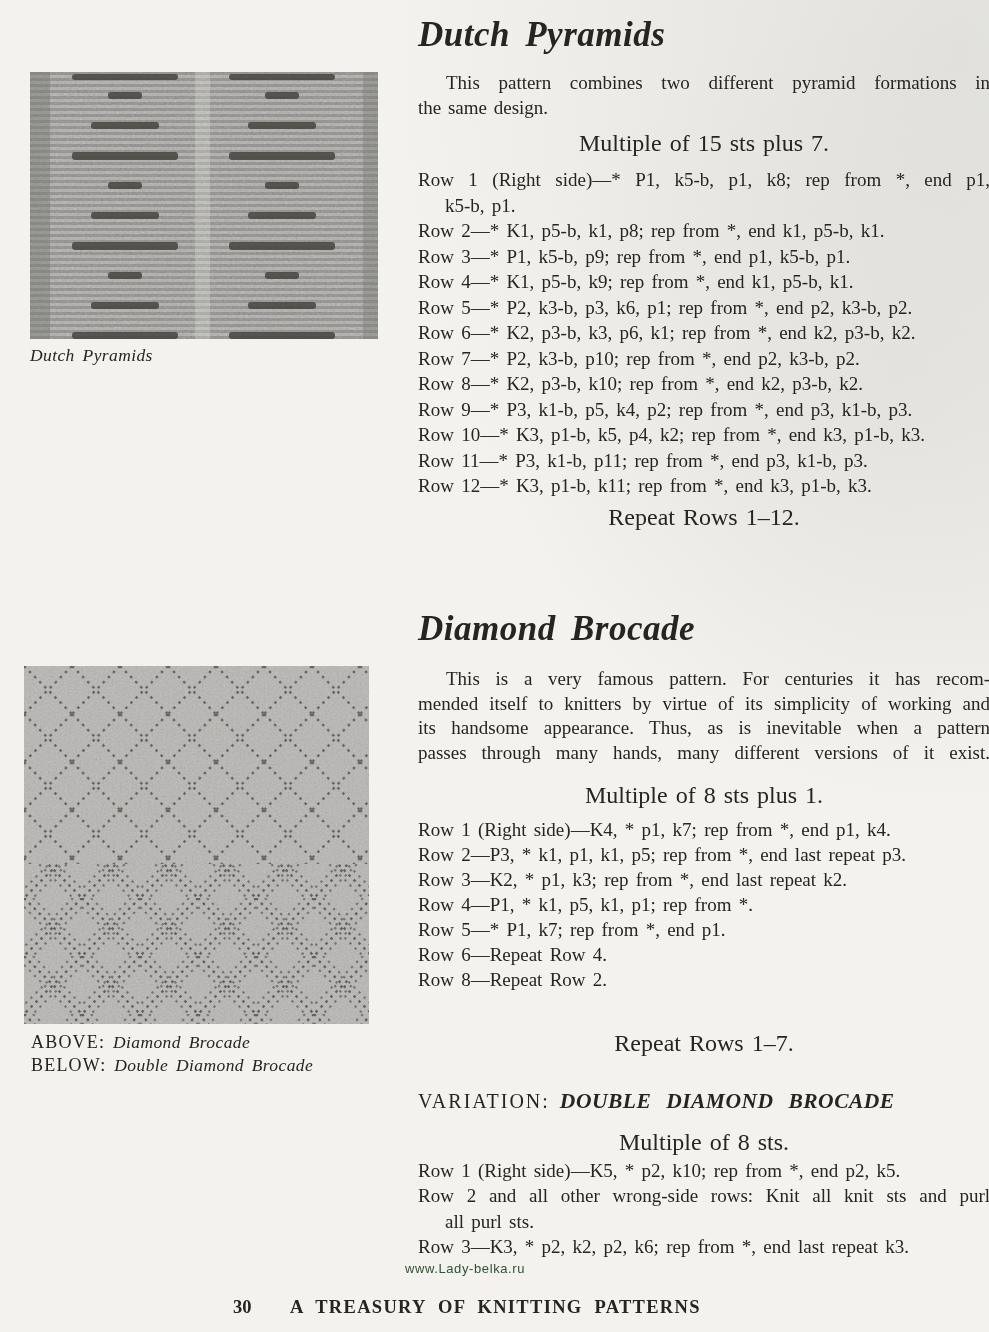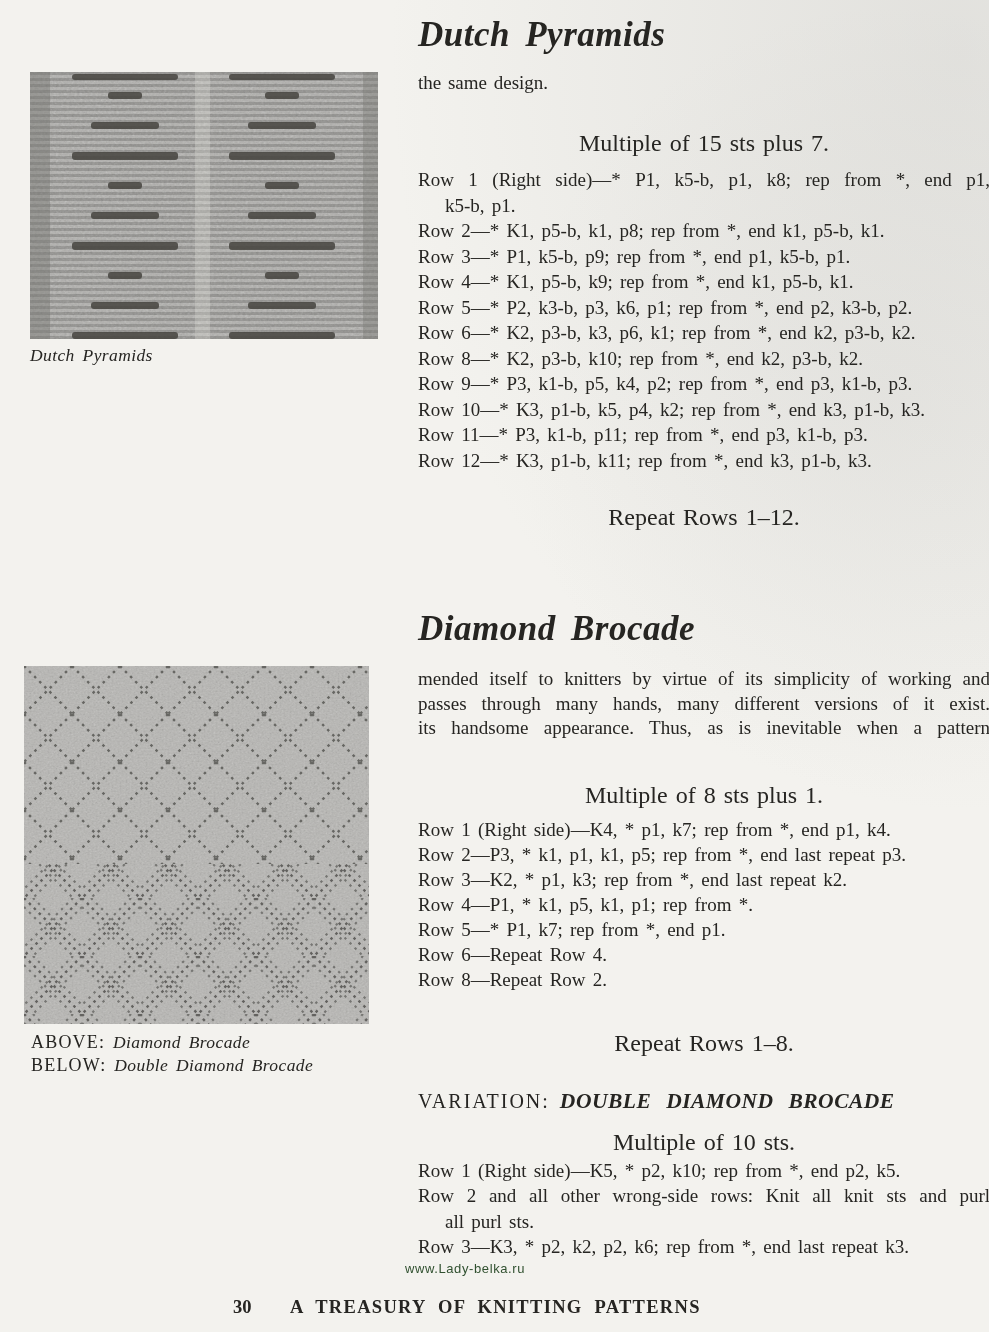--- a/index.html
+++ b/index.html
@@ -137,69 +137,72 @@
       <span class="cap-label">BELOW:</span>
       <span class="cap-name">Double Diamond Brocade</span>
     </div>
   </div>
 
   <div id="rightcol">
 
     <div id="dutch-title" class="rc h1">Dutch Pyramids</div>
 
     <div id="dutch-intro" class="rc para">
+      <div class="line stretch ind">This pattern combines two different pyramid formations in</div>
       <div class="line">the same design.</div>
     </div>
 
     <div id="dutch-multiple" class="rc center">Multiple of 15 sts plus 7.</div>
 
     <div id="dutch-rows" class="rc rows">
       <div class="line stretch" style="white-space:normal;">Row 1 (Right side)—* P1, k5-b, p1, k8; rep from *, end p1,</div>
       <div class="line hang">k5-b, p1.</div>
       <div class="line">Row 2—* K1, p5-b, k1, p8; rep from *, end k1, p5-b, k1.</div>
       <div class="line">Row 3—* P1, k5-b, p9; rep from *, end p1, k5-b, p1.</div>
       <div class="line">Row 4—* K1, p5-b, k9; rep from *, end k1, p5-b, k1.</div>
       <div class="line">Row 5—* P2, k3-b, p3, k6, p1; rep from *, end p2, k3-b, p2.</div>
       <div class="line">Row 6—* K2, p3-b, k3, p6, k1; rep from *, end k2, p3-b, k2.</div>
+      <div class="line">Row 7—* P2, k3-b, p10; rep from *, end p2, k3-b, p2.</div>
       <div class="line">Row 8—* K2, p3-b, k10; rep from *, end k2, p3-b, k2.</div>
       <div class="line">Row 9—* P3, k1-b, p5, k4, p2; rep from *, end p3, k1-b, p3.</div>
       <div class="line">Row 10—* K3, p1-b, k5, p4, k2; rep from *, end k3, p1-b, k3.</div>
       <div class="line">Row 11—* P3, k1-b, p11; rep from *, end p3, k1-b, p3.</div>
       <div class="line">Row 12—* K3, p1-b, k11; rep from *, end k3, p1-b, k3.</div>
     </div>
 
     <div id="dutch-repeat" class="rc center">Repeat Rows 1–12.</div>
 
     <div id="diamond-title" class="rc h1">Diamond Brocade</div>
 
     <div id="diamond-intro" class="rc para">
+      <div class="line stretch ind">This is a very famous pattern. For centuries it has recom-</div>
       <div class="line stretch">mended itself to knitters by virtue of its simplicity of working and</div>
+      <div class="line stretch">its handsome appearance. Thus, as is inevitable when a pattern</div>
       <div class="line stretch">passes through many hands, many different versions of it exist.</div>
-      <div class="line stretch">its handsome appearance. Thus, as is inevitable when a pattern</div>
     </div>
 
     <div id="diamond-multiple" class="rc center">Multiple of 8 sts plus 1.</div>
 
     <div id="diamond-rows" class="rc rows">
       <div class="line">Row 1 (Right side)—K4, * p1, k7; rep from *, end p1, k4.</div>
       <div class="line">Row 2—P3, * k1, p1, k1, p5; rep from *, end last repeat p3.</div>
       <div class="line">Row 3—K2, * p1, k3; rep from *, end last repeat k2.</div>
       <div class="line">Row 4—P1, * k1, p5, k1, p1; rep from *.</div>
       <div class="line">Row 5—* P1, k7; rep from *, end p1.</div>
       <div class="line">Row 6—Repeat Row 4.</div>
       <div class="line">Row 8—Repeat Row 2.</div>
     </div>
 
-    <div id="diamond-repeat" class="rc center">Repeat Rows 1–8.</div>
+    <div id="diamond-repeat" class="rc center">Repeat Rows 1–7.</div>
 
     <div id="variation-head" class="rc">
       <span class="var-label">VARIATION:</span><span class="var-title">DOUBLE DIAMOND BROCADE</span>
     </div>
 
-    <div id="variation-multiple" class="rc center">Multiple of 10 sts.</div>
+    <div id="variation-multiple" class="rc center">Multiple of 8 sts.</div>
 
     <div id="variation-rows" class="rc rows">
       <div class="line">Row 1 (Right side)—K5, * p2, k10; rep from *, end p2, k5.</div>
       <div class="line stretch" style="white-space:normal;">Row 2 and all other wrong-side rows: Knit all knit sts and purl</div>
       <div class="line hang">all purl sts.</div>
       <div class="line">Row 3—K3, * p2, k2, p2, k6; rep from *, end last repeat k3.</div>
     </div>
 
   </div>
 

